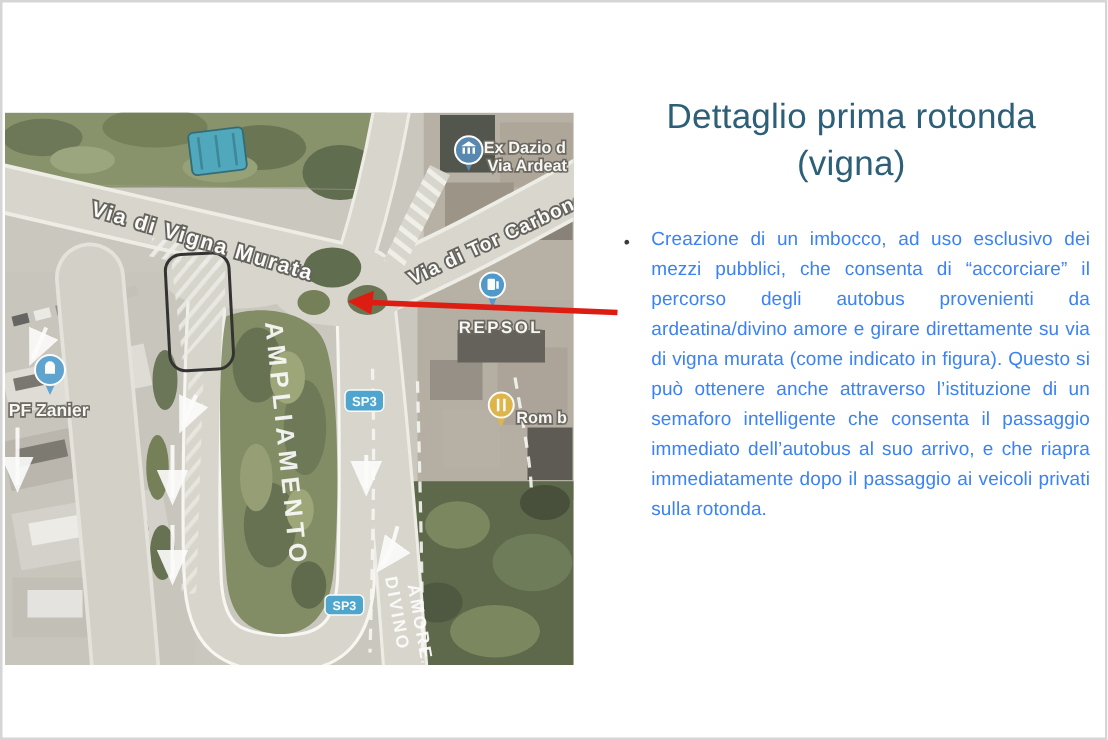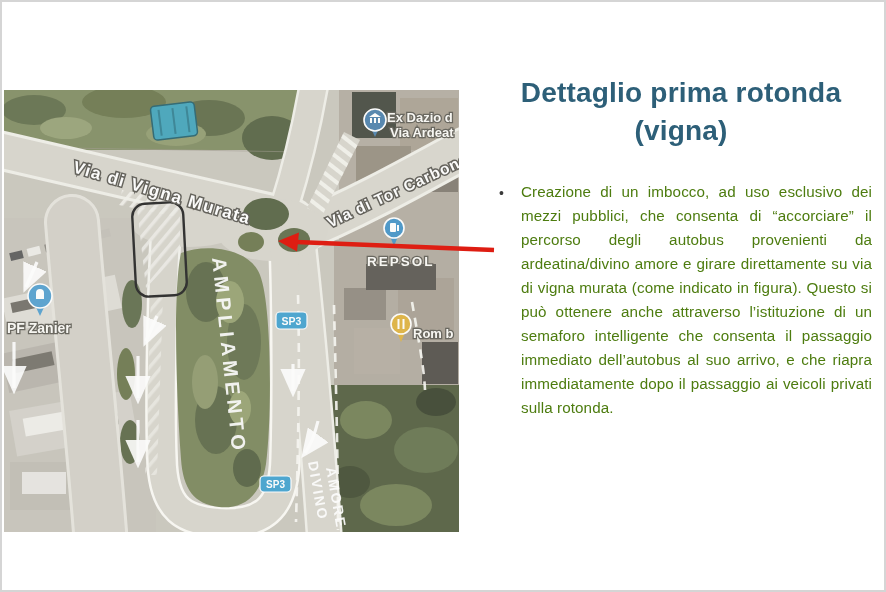--- a/index.html
+++ b/index.html
@@ -13,26 +13,26 @@
     position:absolute; left:2px; top:88px; width:455px; height:442px;
     overflow:hidden; filter:saturate(.82) contrast(.93) brightness(1.02);
   }
   .map-wrap svg{display:block;width:100%;height:100%;}
   
   .overlay{position:absolute; left:0; top:0; width:886px; height:592px; pointer-events:none;}
   
   .right-col{position:absolute; left:488px; top:0; width:382px;}
   .title{
     margin:72px 0 0 0; text-align:center; color:#2d5f78;
-    font-size:28px; line-height:38px; font-weight:700; letter-spacing:.2px;
+    font-size:28px; line-height:38px; font-weight:400; letter-spacing:.2px;
   }
   .body-row{display:flex; margin-top:30px; padding-left:9px;}
   .bullet{width:22px; flex:none; color:#3a3a3a; font-size:14px; line-height:24px; padding-top:1px;}
   .body-text{
-    flex:1; color:#4d7c0f; font-size:15.2px; line-height:24px;
+    flex:1; color:#3b82f6; font-size:15.2px; line-height:24px;
     text-align:justify; text-justify:inter-word; letter-spacing:.1px;
   }
 </style>
 </head>
 <body>
 
 <div class="slide">
 
   <div class="map-wrap">
     <svg viewBox="0 0 455 442" preserveAspectRatio="none">

